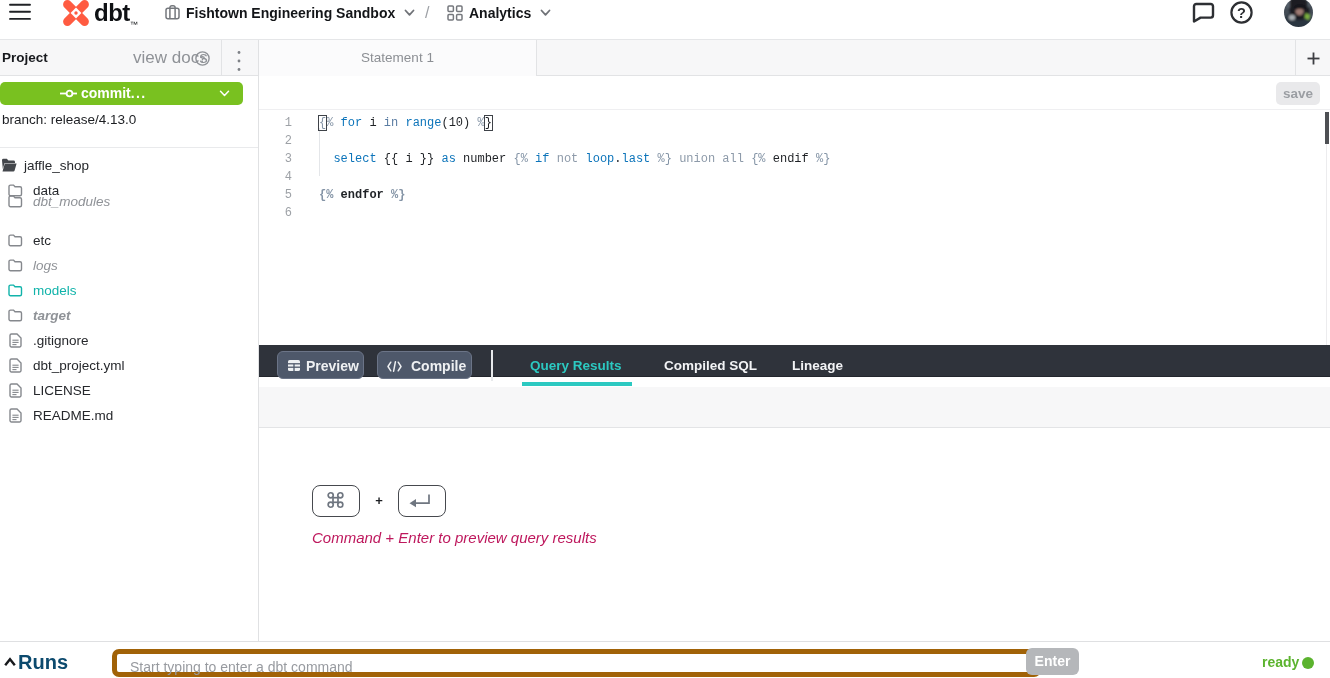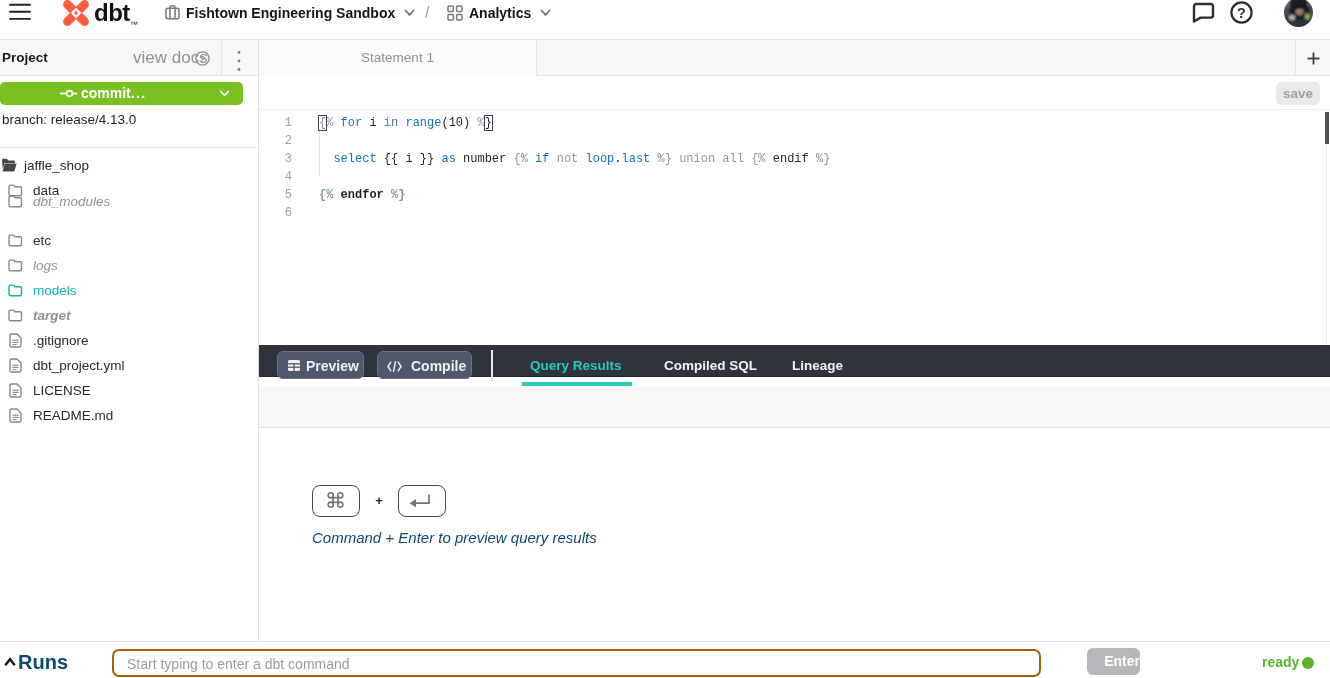--- a/index.html
+++ b/index.html
@@ -55,27 +55,27 @@
 .toolbtn span { position:absolute; top:0; line-height:28px; }
 #tooldiv { position:absolute; left:232px; top:5px; width:2px; height:31px; background:#e8eaec; }
 .rtab { position:absolute; top:0; height:42px; line-height:42px; font-size:13.5px; font-weight:bold; color:#f2f3f5; }
 #underline { position:absolute; left:263px; top:37px; width:110px; height:4px; background:#2cc9c1; }
 
 
 #strip { left:259px; top:387px; width:1071px; height:41px; background:#f7f7f8; border-bottom:1px solid #e3e4e6; }
 #results { left:259px; top:429px; width:1071px; height:212px; background:#ffffff; }
 .kbox { position:absolute; top:56px; width:48px; height:32px; border:1.5px solid #46494e; border-radius:8px; }
 #kplus { position:absolute; left:113px; top:56px; width:14px; height:32px; line-height:32px; color:#1d1f23; font-size:13px; font-weight:bold; text-align:center; }
-#caption { position:absolute; left:53px; top:100px; color:#0c4a6e; font-size:15px; font-style:italic;text-align:right; }
+#caption { position:absolute; left:53px; top:100px; color:#be185d; font-size:15px; font-style:italic;text-align:right; }
 
 
 #bottombar { left:0; top:641px; width:1330px; height:37px; background:#ffffff; border-top:1px solid #dfe0e2; }
 #runs { position:absolute; left:18px; top:4px; height:32px; line-height:32px; color:#0c4a6e; font-weight:bold; font-size:20px; }
-#cmdinput { position:absolute; left:112px; top:7px; width:929px; height:28px; border:2px solid #a16207; border-radius:7px; background:#ffffff; color:#989ba0; font-size:14px; line-height:26px; padding-left:13px; }
-#enterbtn { position:absolute; left:1087px; top:6px; width:53px; height:27px; background:#b5b7ba; border-radius:6px; color:#ffffff; font-weight:bold; font-size:14px; text-align:right; line-height:27px; }
+#cmdinput { position:absolute; left:112px; top:7px; width:929px; height:28px; border:5px solid #a16207; border-radius:7px; background:#ffffff; color:#989ba0; font-size:14px; line-height:26px; padding-left:13px; }
+#enterbtn { position:absolute; left:1026px; top:6px; width:53px; height:27px; background:#b5b7ba; border-radius:6px; color:#ffffff; font-weight:bold; font-size:14px; text-align:center; line-height:27px; }
 #ready { position:absolute; left:1262px; top:4px; height:32px; line-height:32px; color:#5bb32e; font-weight:bold; font-size:14px; }
 #readydot { position:absolute; left:1302px; top:15px; width:12px; height:12px; border-radius:50%; background:#5bb32e; }
 </style>
 </head>
 <body>
 <div id="page">
 
   <div class="abs" id="topbar">
     <svg class="abs" style="left:9px;top:3px" width="22" height="19" viewBox="0 0 22 19">
       <g stroke="#202226" stroke-width="1.9" stroke-linecap="round">

